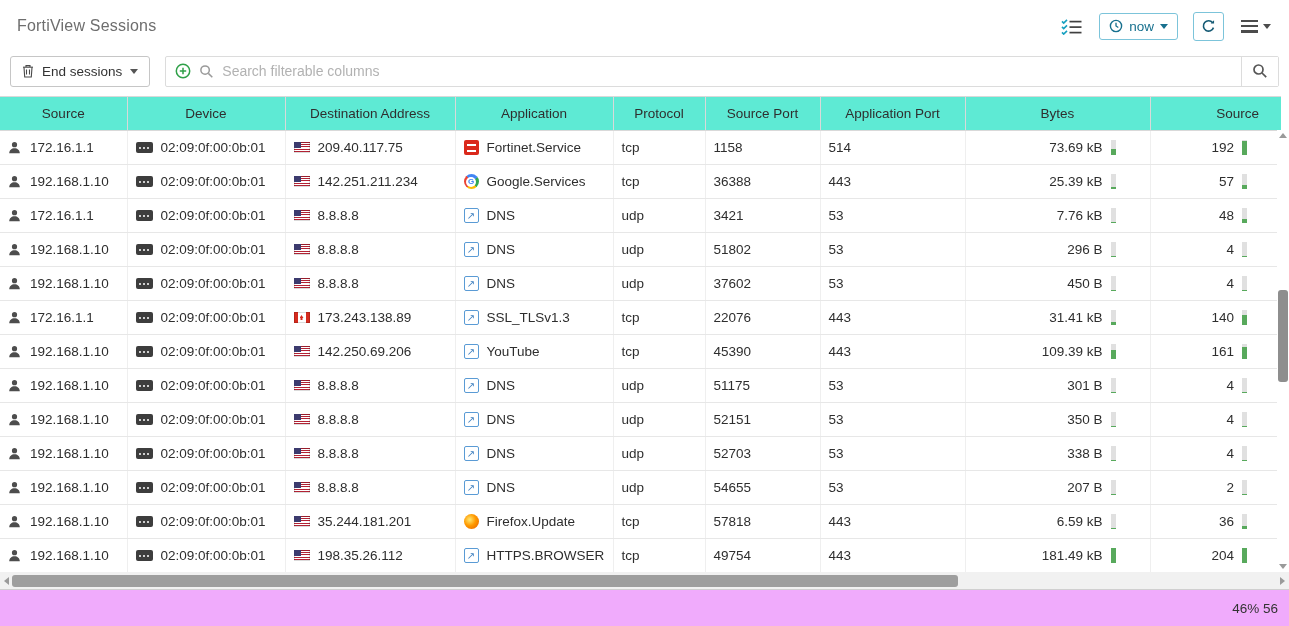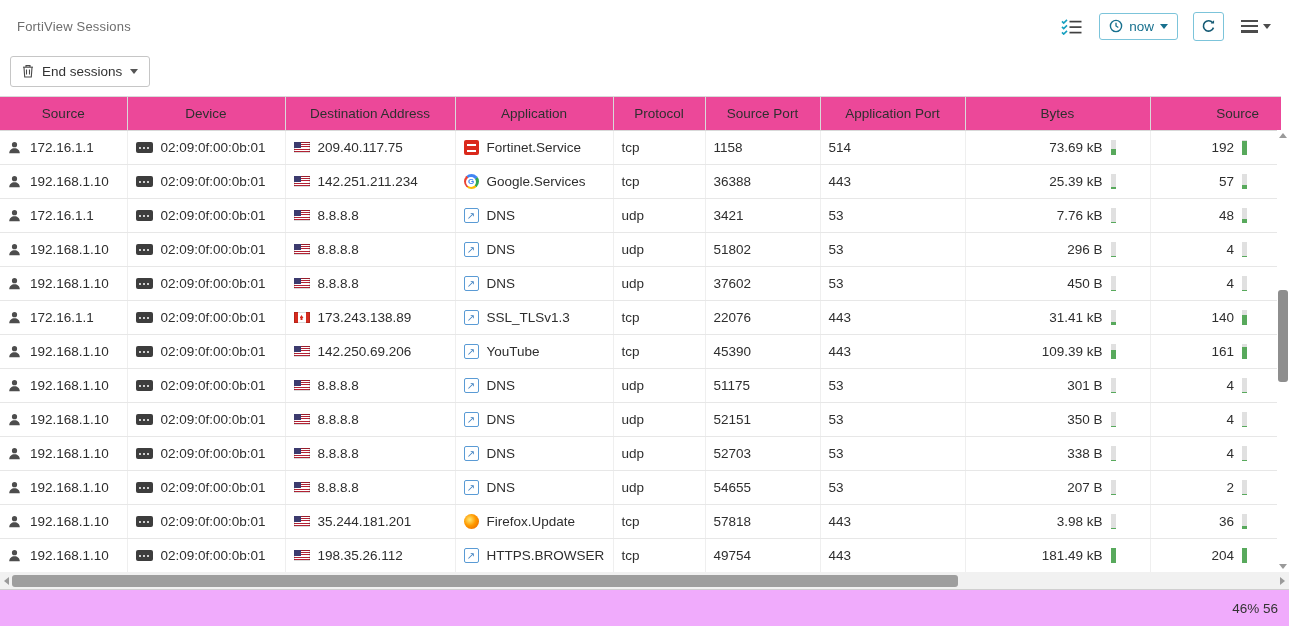--- a/index.html
+++ b/index.html
@@ -5,21 +5,21 @@
   * { box-sizing: border-box; margin: 0; padding: 0; }
   html, body { width: 1289px; height: 626px; }
   body {
     font-family: "Liberation Sans", "DejaVu Sans", sans-serif;
     background: #fff; color: #2e2e2e; overflow: hidden;
     position: relative; font-size: 13px;
   }
 
   
   .titlebar { height: 52px; display: flex; align-items: center; justify-content: space-between; padding: 0 16px 0 17px; }
-  .page-title { font-size: 13px; color: #6e6e6e; font-weight: 400; letter-spacing: .2px; }
+  .page-title { font-size: 16px; color: #6e6e6e; font-weight: 400; letter-spacing: .2px; }
   .title-actions { display: flex; align-items: center; gap: 15px; }
   .icon-btn { background: none; border: none; cursor: pointer; display: flex; align-items: center; gap: 5px; padding: 2px; font-family: inherit; }
   .btn-outline-teal {
     display: flex; align-items: center; gap: 6px; border: 1px solid #7cc4da; background: #fff;
     border-radius: 3px; padding: 5px 9px; color: #17708e; font-size: 13.5px; cursor: pointer; font-family: inherit;
   }
   .btn-outline-teal.square { padding: 6px 7px; }
   .caret-down { width: 0; height: 0; border-left: 4px solid transparent; border-right: 4px solid transparent; border-top: 5px solid currentColor; display: inline-block; }
   .menu-bars { width: 17px; height: 13px; display: inline-block;
     background: repeating-linear-gradient(180deg, #4c4c4c 0 2.4px, transparent 2.4px 5.1px); }
@@ -35,21 +35,21 @@
   .end-sessions-btn .caret-down { color: #555; }
   .searchbar { flex: 1; height: 31px; border: 1px solid #dcdcdc; border-radius: 2px; display: flex; align-items: center; padding-left: 9px; background: #fff; }
   .sb-icon { display: flex; align-items: center; margin-right: 8px; flex: none; }
   .search-input { flex: 1; border: none; outline: none; font-size: 14px; font-family: inherit; color: #333; height: 100%; background: transparent; }
   .search-input::placeholder { color: #b2b2b2; }
   .search-go { width: 37px; height: 100%; border: none; border-left: 1px solid #dcdcdc; background: #fff; display: flex; align-items: center; justify-content: center; cursor: pointer; }
 
   
   table.sessions { border-collapse: collapse; table-layout: fixed; width: 1281px; font-size: 13.5px; }
   thead th {
-    height: 34px; background: #ec4899; border: 1px solid #d9d9d9;
+    height: 34px; background: #5eead4; border: 1px solid #d9d9d9;
     font-weight: 400; color: #2f2f2f; text-align: center; font-size: 13.5px; cursor: pointer;
   }
   thead th:first-child { border-left: none; }
   thead th:last-child { border-right: none; }
   thead th.th-right { text-align: right; padding-right: 22px; }
   tbody td { height: 34px; border-bottom: 1px solid #e7e7e7; border-right: 1px solid #efefef; padding: 0; }
   tbody td:last-child { border-right: none; }
   .cellwrap { display: flex; align-items: center; height: 100%; padding: 0 8px; overflow: hidden; white-space: nowrap; }
   .cellwrap.right { justify-content: flex-end; padding-right: 34px; }
   .cellwrap.right .minibar { margin-left: 8px; }
@@ -134,20 +134,41 @@
   <button class="end-sessions-btn">
     <svg width="12" height="14" viewBox="0 0 12 14" fill="none" stroke="#4a4a4a" stroke-width="1.1">
       <path d="M1 3.2h10"></path>
         <path d="M4 3V1.6h4V3"></path>
         <path d="M2 3.4l.7 9.6h6.6l.7-9.6"></path>
         <path d="M4.5 5.5v5M7.5 5.5v5"></path>
     </svg>
     <span>End sessions</span>
     <span class="caret-down"></span>
   </button>
+  <div class="searchbar">
+    <span class="sb-icon">
+      <svg width="16" height="16" viewBox="0 0 16 16">
+        <circle cx="8" cy="8" r="6.7" fill="none" stroke="#2fa048" stroke-width="1.5"></circle>
+        <path d="M8 4.8v6.4M4.8 8h6.4" stroke="#2fa048" stroke-width="1.5"></path>
+      </svg>
+    </span>
+    <span class="sb-icon">
+      <svg width="15" height="15" viewBox="0 0 16 16" fill="none" stroke="#9a9a9a" stroke-width="1.6">
+        <circle cx="6.5" cy="6.5" r="4.5"></circle>
+          <path d="M10 10l4.2 4.2"></path>
+      </svg>
+    </span>
+    <input class="search-input" type="text" placeholder="Search filterable columns" style="">
+    <button class="search-go">
+      <svg width="16" height="16" viewBox="0 0 16 16" fill="none" stroke="#555" stroke-width="1.7">
+        <circle cx="6.5" cy="6.5" r="4.5"></circle>
+          <path d="M10 10l4.2 4.2"></path>
+      </svg>
+    </button>
+  </div>
 </div>
 
 <table class="sessions">
   <colgroup>
     <col style="width:127px">
       <col style="width:158px">
       <col style="width:170px">
       <col style="width:158px">
     <col style="width:92px">
       <col style="width:115px">
@@ -867,21 +888,21 @@
             <span>57818</span>
           </div>
         </td>
     <td>
           <div class="cellwrap">
             <span>443</span>
           </div>
         </td>
     <td>
           <div class="cellwrap right">
-      <span>3.98 kB</span>
+      <span>6.59 kB</span>
       <span class="minibar">
               <span class="minibar-fill" style="height: 1.5px;"></span>
             </span>
     </div>
         </td>
     <td>
           <div class="cellwrap right">
       <span>36</span>
       <span class="minibar">
               <span class="minibar-fill" style="height: 2.64706px;"></span>

